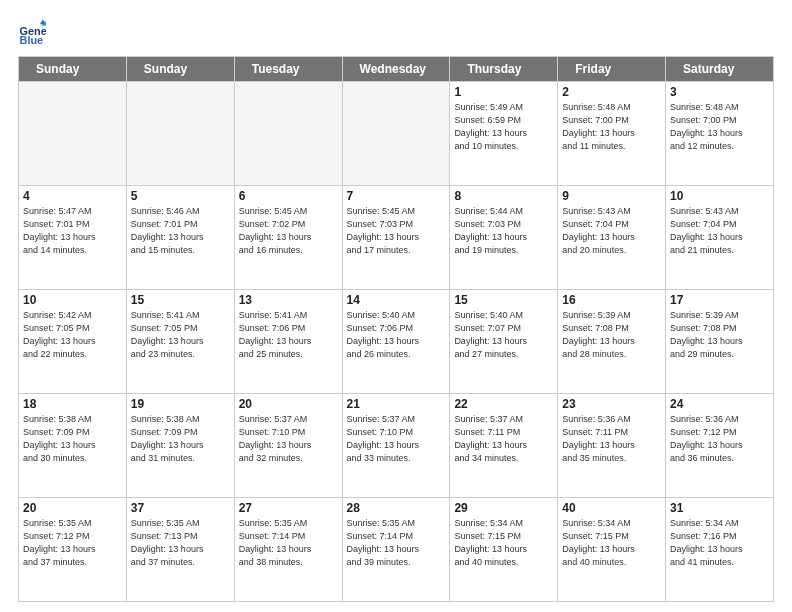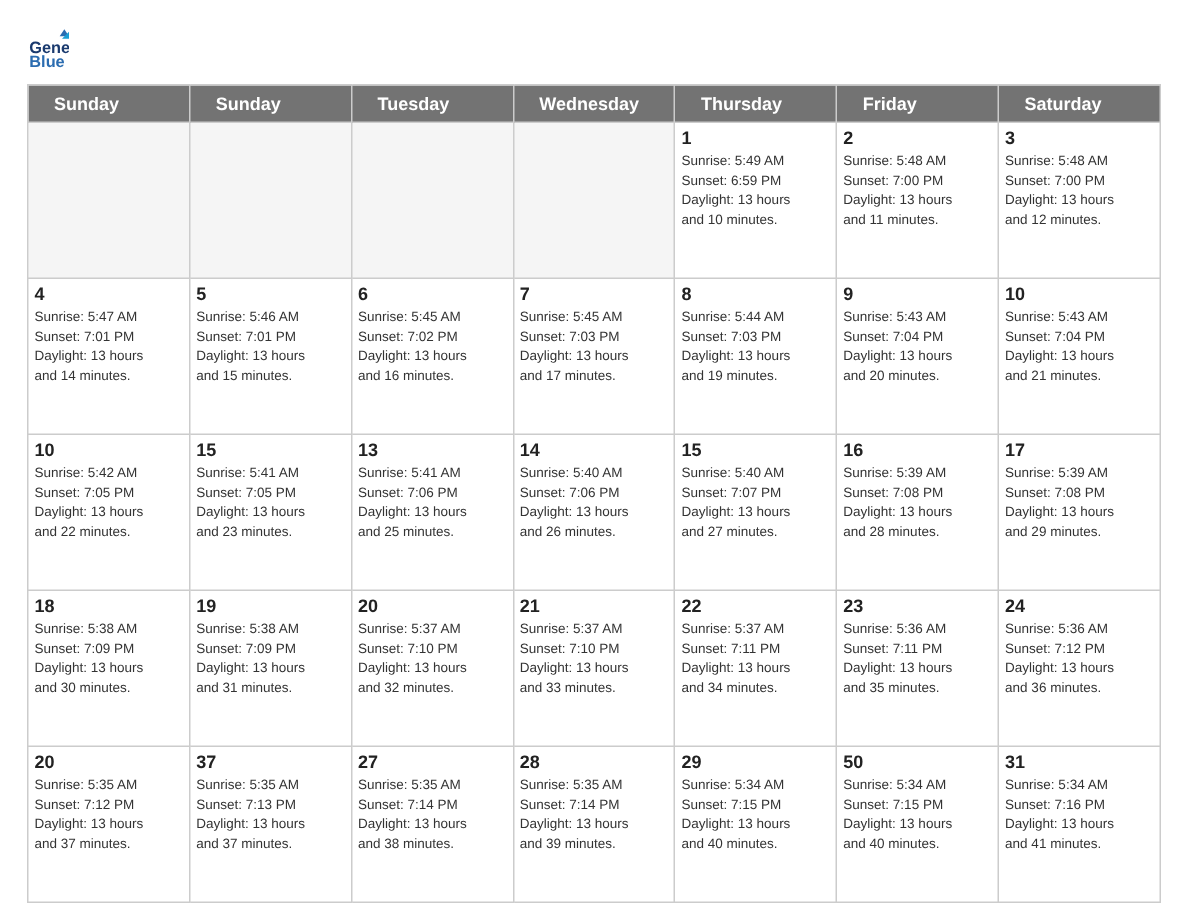--- a/index.html
+++ b/index.html
@@ -253,21 +253,21 @@
           </td>
           <td>
             <div class="day-number">28</div>
             <div class="day-info">Sunrise: 5:35 AM<br>Sunset: 7:14 PM<br>Daylight: 13 hours<br>and 39 minutes.</div>
           </td>
           <td>
             <div class="day-number">29</div>
             <div class="day-info">Sunrise: 5:34 AM<br>Sunset: 7:15 PM<br>Daylight: 13 hours<br>and 40 minutes.</div>
           </td>
           <td>
-            <div class="day-number">50</div>
+            <div class="day-number">40</div>
             <div class="day-info">Sunrise: 5:34 AM<br>Sunset: 7:15 PM<br>Daylight: 13 hours<br>and 40 minutes.</div>
           </td>
           <td>
             <div class="day-number">31</div>
             <div class="day-info">Sunrise: 5:34 AM<br>Sunset: 7:16 PM<br>Daylight: 13 hours<br>and 41 minutes.</div>
           </td>
         </tr>
       </tbody>
   </table>
 </div>

